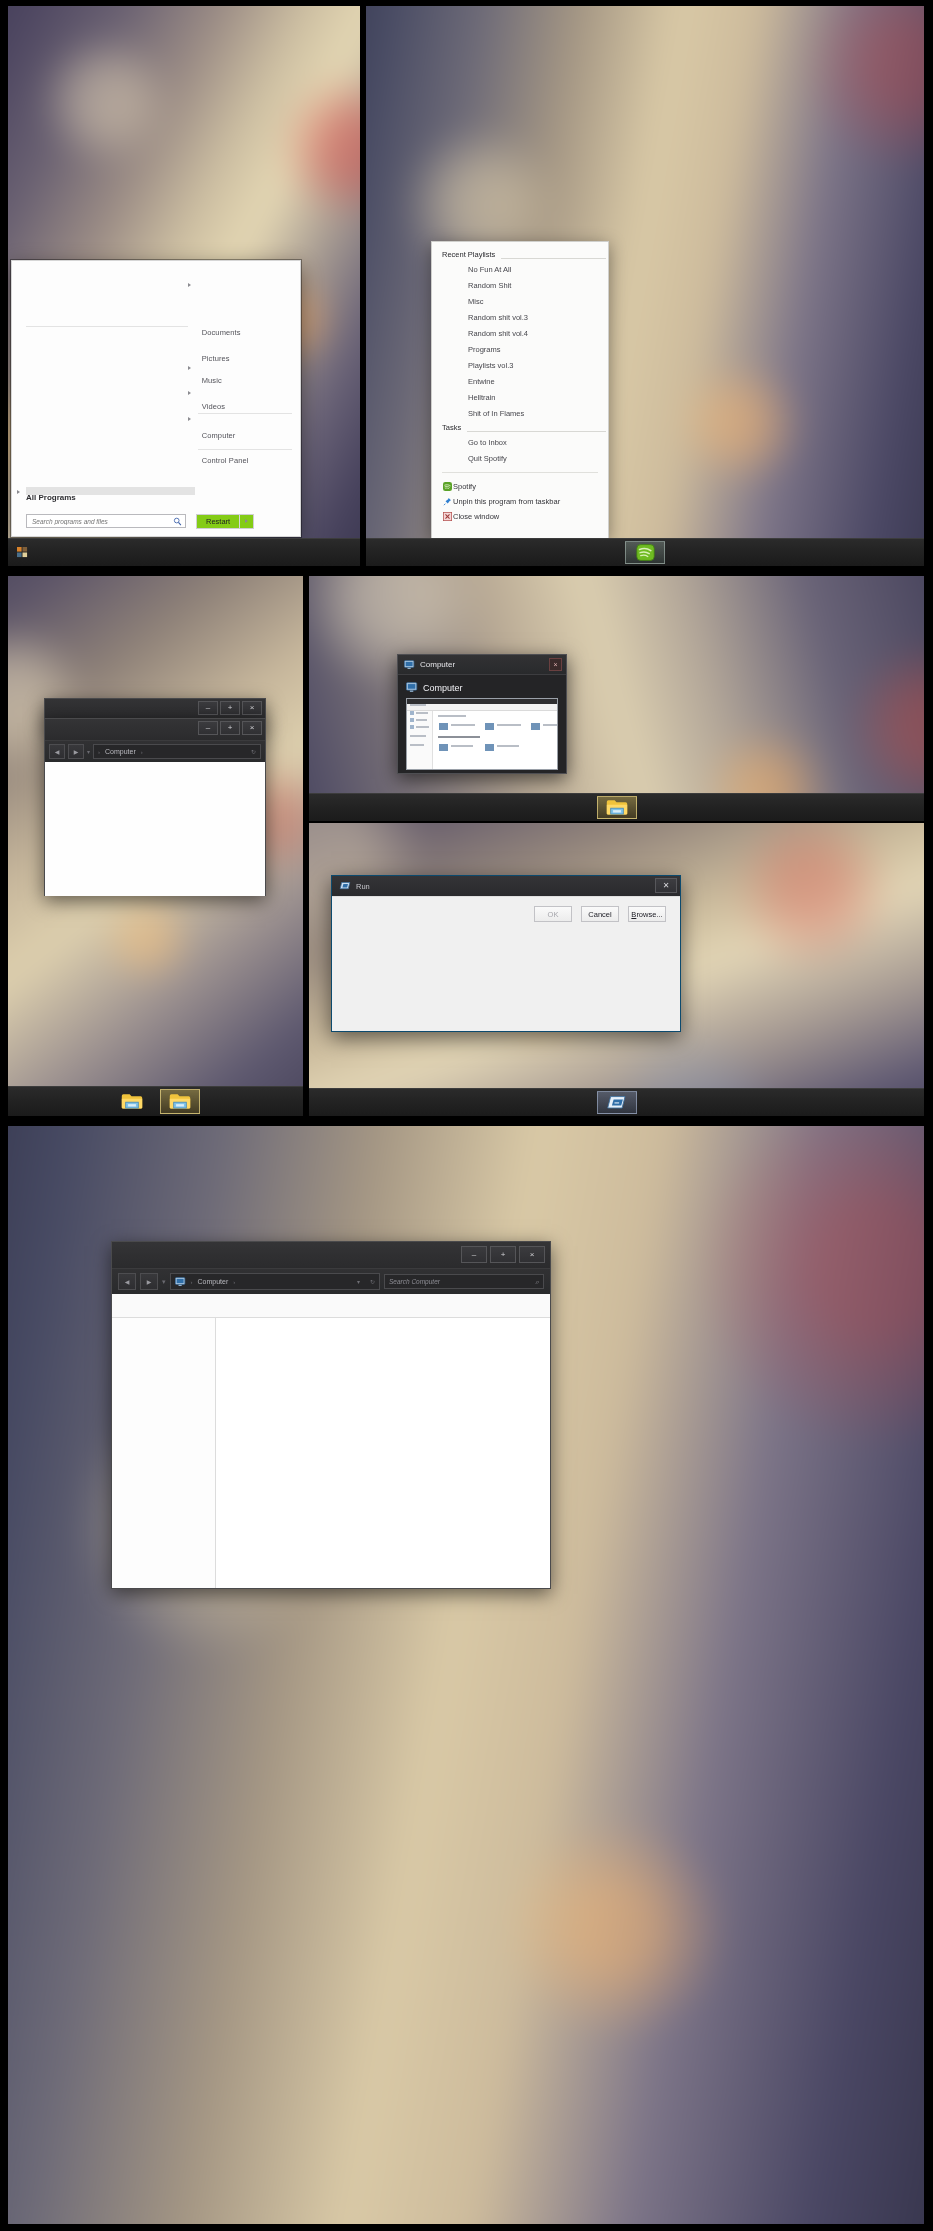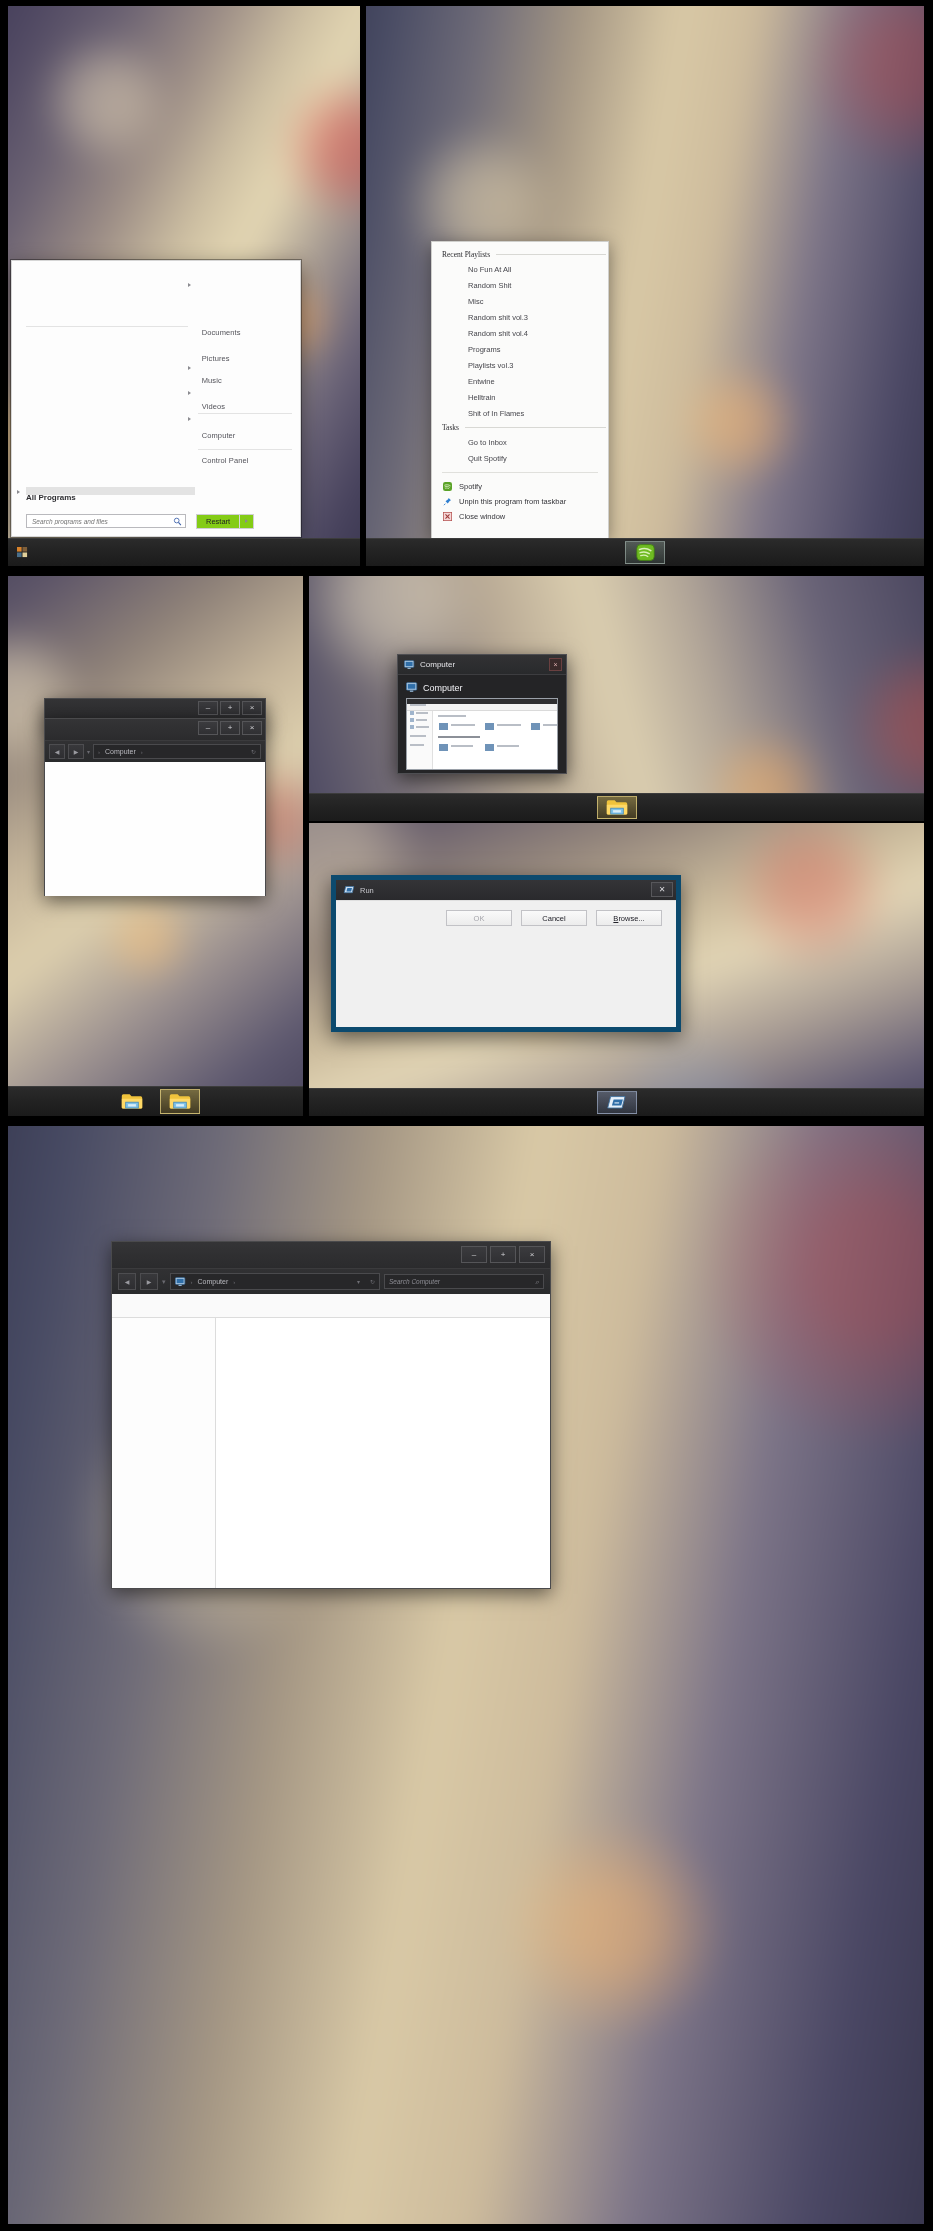--- a/index.html
+++ b/index.html
@@ -161,30 +161,30 @@
 
   
   .jumplist {
     position:absolute;
     background:#fbfbfa;
     border:1px solid #cfcfcc;
     box-shadow: 0 4px 16px rgba(0,0,0,.4);
     padding: 6px 0 4px 0;
   }
   .jl-head {
-    display:flex; align-items:center; gap:6px;
-    font-size:7.5px; color:#2b2b2f; padding: 2px 2px 2px 10px; font-weight:400;font-family:Liberation Serif, serif;
+    display:flex; align-items:flex-end; gap:6px;
+    font-size:7.5px; color:#2b2b2f; padding: 2px 2px 2px 10px; font-weight:400;
   }
   .jl-head .rule { flex:1; height:1px; background:#d8d8d4; }
   .jl-item {
     font-size:7.5px; color:#46464c; padding: 3.5px 10px 3.5px 36px; white-space:nowrap;
   }
   .jl-sep { height:1px; background:#e0e0dc; margin: 6px 10px 6px 10px; }
   .jl-task {
-    display:flex; align-items:center; gap:7px;
+    display:flex; align-items:center; gap:1px;
     font-size:7.5px; color:#36363b; padding: 3px 10px 3px 11px;
   }
 
   
   .win {
     position:absolute;
     background:#2a2a2c;
     border:1px solid #4a4a4c;
     box-shadow: 0 5px 18px rgba(0,0,0,.55);
   }
@@ -262,21 +262,21 @@
   .pv-thumb .tb-row { height:7px; background:#f2f2f2; border-bottom:1px solid #dadada; }
   .pv-thumb .tb-split { display:flex; height:58px; }
   .pv-thumb .tb-nav { width:26px; background:#fafafa; border-right:1px solid #e0e0e0; }
   .pv-thumb .tb-main { flex:1; background:#fff; }
   .mini { position:absolute; background:#9fb4cc; }
   .minitext { position:absolute; height:1.5px; background:#b9bec6; }
 
   
   .rundlg {
     position:absolute;
-    border:5px solid #0c4a6e;
+    border:1px solid #0c4a6e;
     box-shadow:0 6px 20px rgba(0,0,0,.55);
     background:#f0f0f0;
   }
   .run-title {
     height:20px; display:flex; align-items:center; gap:5px; padding-left:7px;
     background: linear-gradient(180deg,#343437,#2a2a2d);
     position:relative;
   }
   .run-title-txt { font-size:7.5px; color:#c6c6cb; }
   .run-close {
@@ -293,21 +293,21 @@
   .run-input {
     flex:1; height:15px; border:1px solid #9aa3ad; background:#fff;
     display:flex; align-items:center; justify-content:flex-end; padding-right:5px;
   }
   .run-foot {
     background:#f0f0f0; border-top:1px solid #dfdfdf;
     display:flex; justify-content:flex-end; gap:9px;
     padding: 9px 14px 10px 0;
   }
   .run-btn {
-    width:66px; height:16px; border:1px solid #c2c2c6;
+    width:38px; height:16px; border:1px solid #c2c2c6;
     background: linear-gradient(180deg,#fafafa,#ececec);
     font-size:7.5px; color:#22222a;
     display:flex;align-items:center;justify-content:center;
   }
   .run-btn.disabled { color:#a6a6ac; }
   .run-btn u { text-decoration: underline; }
 
   .caret-dn {
     width:0;height:0;
     border-top:3px solid #6a6a70;

